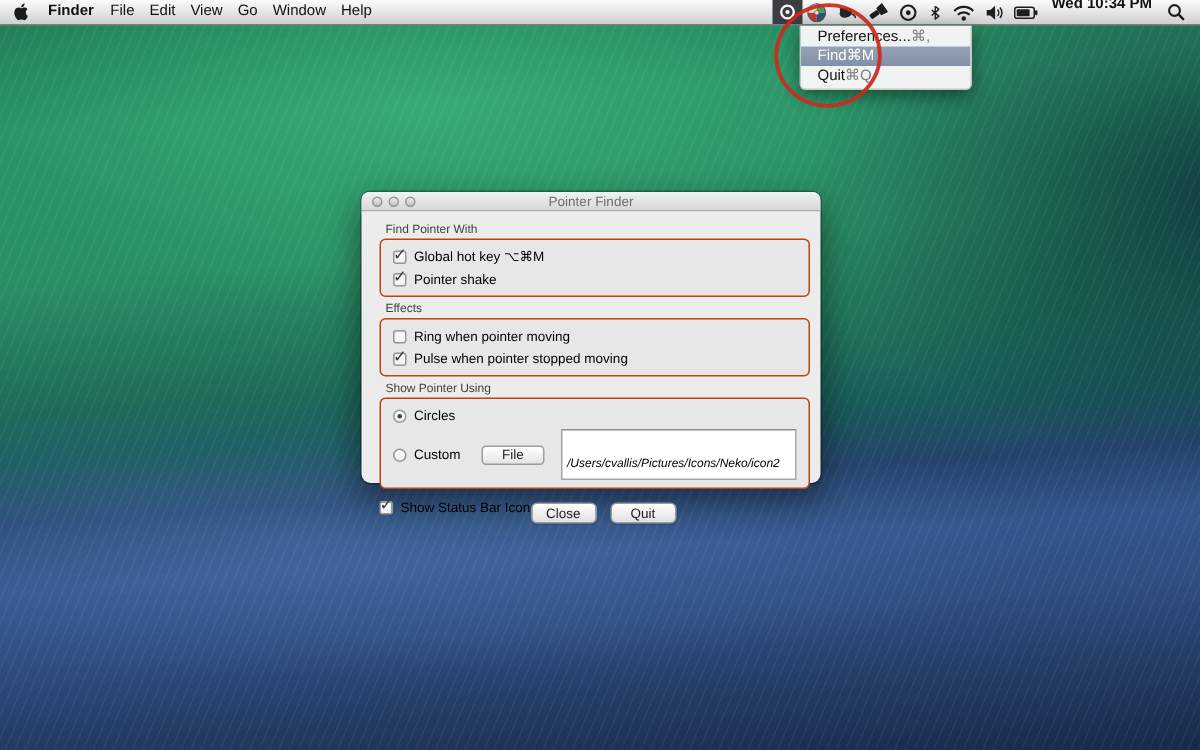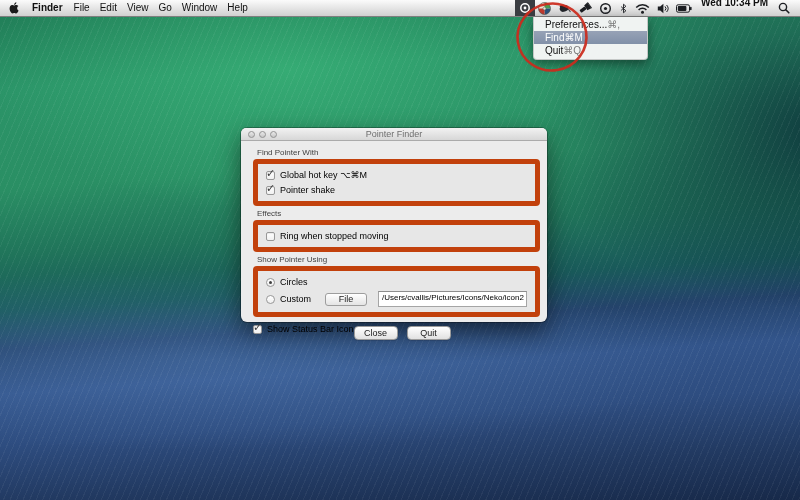--- a/index.html
+++ b/index.html
@@ -63,37 +63,37 @@
     border-bottom:1px solid #ababab;
     border-radius:5px 5px 0 0;
   }
   .lights{ position:absolute; left:7px; top:3px; display:flex; gap:4px; }
   .light{ width:7px; height:7px; border-radius:50%; background:linear-gradient(#e9e9e9,#c7c7c7); border:1px solid #939393; }
   .title{ text-align:center; font-size:9px; line-height:13px; color:#6e6e6e; }
 
   .content{ padding:4px 7px 5px 12px; }
   .grouplabel{ font-size:8px; color:#3e3e3e; margin:3px 0 2px 4px; }
   .groupbox{
-    border:5px solid #c2410c; border-radius:4px; background:#e7e7e7;
+    border:1px solid #c2410c; border-radius:4px; background:#e7e7e7;
     padding:5px 8px; display:flex; flex-direction:column; gap:3px; margin-left:0;
   }
   .ctl{ display:flex; align-items:center; gap:5px; font-size:9px; color:#000; min-height:12px; }
   .cb{ width:9px; height:9px; background:linear-gradient(#fff,#f1f1f1); border:1px solid #989898; border-radius:2px; position:relative; flex:0 0 auto; box-shadow:inset 0 1px 1px rgba(0,0,0,.08); }
   .cb.checked::after{ content:"✓"; position:absolute; left:-1px; top:-5px; font-size:11px; font-weight:bold; color:#3a3a3a; }
   .radio{ width:9px; height:9px; border-radius:50%; background:linear-gradient(#fff,#efefef); border:1px solid #989898; position:relative; flex:0 0 auto; }
   .radio.selected::after{ content:""; position:absolute; left:2px; top:2px; width:3px; height:3px; border-radius:50%; background:#3f3f3f; }
   .radiowrap{ display:flex; align-items:center; gap:5px; width:54px; flex:0 0 auto; }
   .filebtn{
     width:42px; height:13px; border-radius:3px; border:1px solid #9d9d9d;
     background:linear-gradient(#ffffff,#e4e4e4); font-size:9px; line-height:11px; color:#222;
     font-family:inherit; margin-right:6px;
   }
   .field{
-    flex:1; height:16px; border:1px solid #a5a5a5; border-top-color:#8d8d8d; background:#fff;
-    font-size:8px; line-height:11px; padding:0 3px; overflow:hidden; white-space:nowrap; color:#000;
+    flex:1; height:26px; border:1px solid #a5a5a5; border-top-color:#8d8d8d; background:#fff;
+    font-size:8px; line-height:11px; padding:16px 3px; overflow:hidden; white-space:nowrap; color:#000;font-style:italic;
   }
   .bottomrow{ display:flex; align-items:flex-start; margin-top:6px; }
   .btns{ display:flex; gap:9px; margin-top:3px; }
   .btn{
     min-width:44px; height:14px; border-radius:4px; border:1px solid #9b9b9b;
     background:linear-gradient(#ffffff,#e1e1e1); font-size:9px; color:#1a1a1a;
     font-family:inherit; box-shadow:0 1px 1px rgba(0,0,0,.12);
   }
   svg{ display:block; }
 </style>
@@ -234,21 +234,25 @@
         <div class="ctl">
           <span class="cb checked"></span>
           <span>Pointer shake</span>
         </div>
       </div>
 
       <div class="grouplabel">Effects</div>
       <div class="groupbox">
         <div class="ctl">
           <span class="cb"></span>
-          <span>Ring when stopped moving</span>
+          <span>Ring when pointer moving</span>
+        </div>
+        <div class="ctl">
+          <span class="cb checked"></span>
+          <span>Pulse when pointer stopped moving</span>
         </div>
       </div>
 
       <div class="grouplabel">Show Pointer Using</div>
       <div class="groupbox">
         <div class="ctl">
           <span class="radio selected"></span>
           <span>Circles</span>
         </div>
         <div class="ctl">

